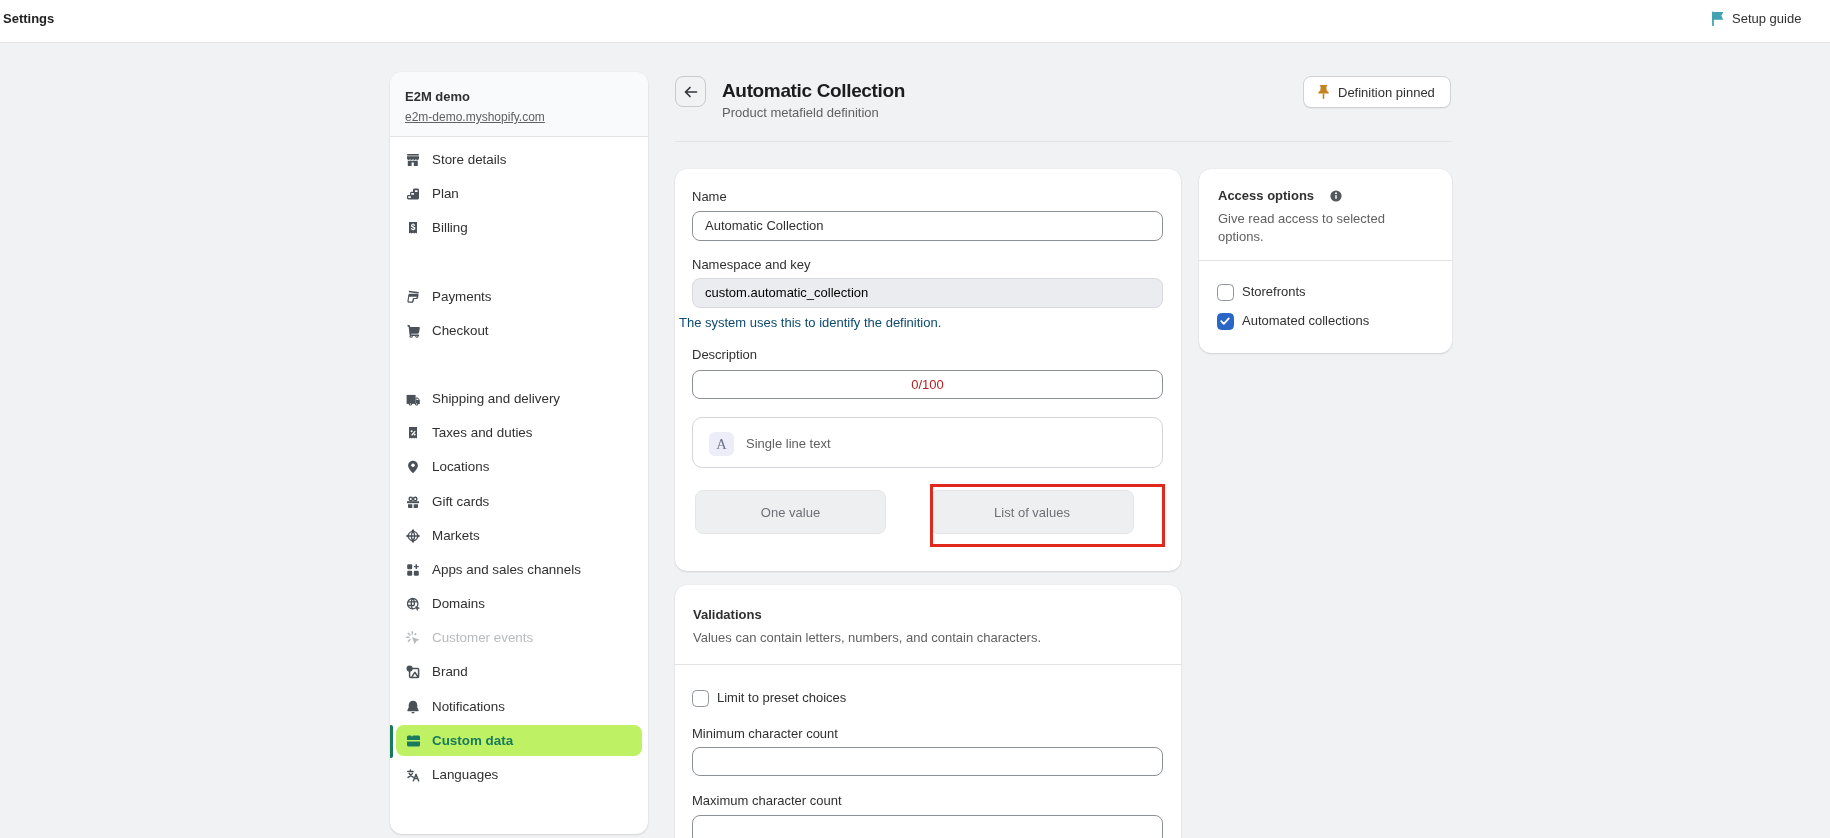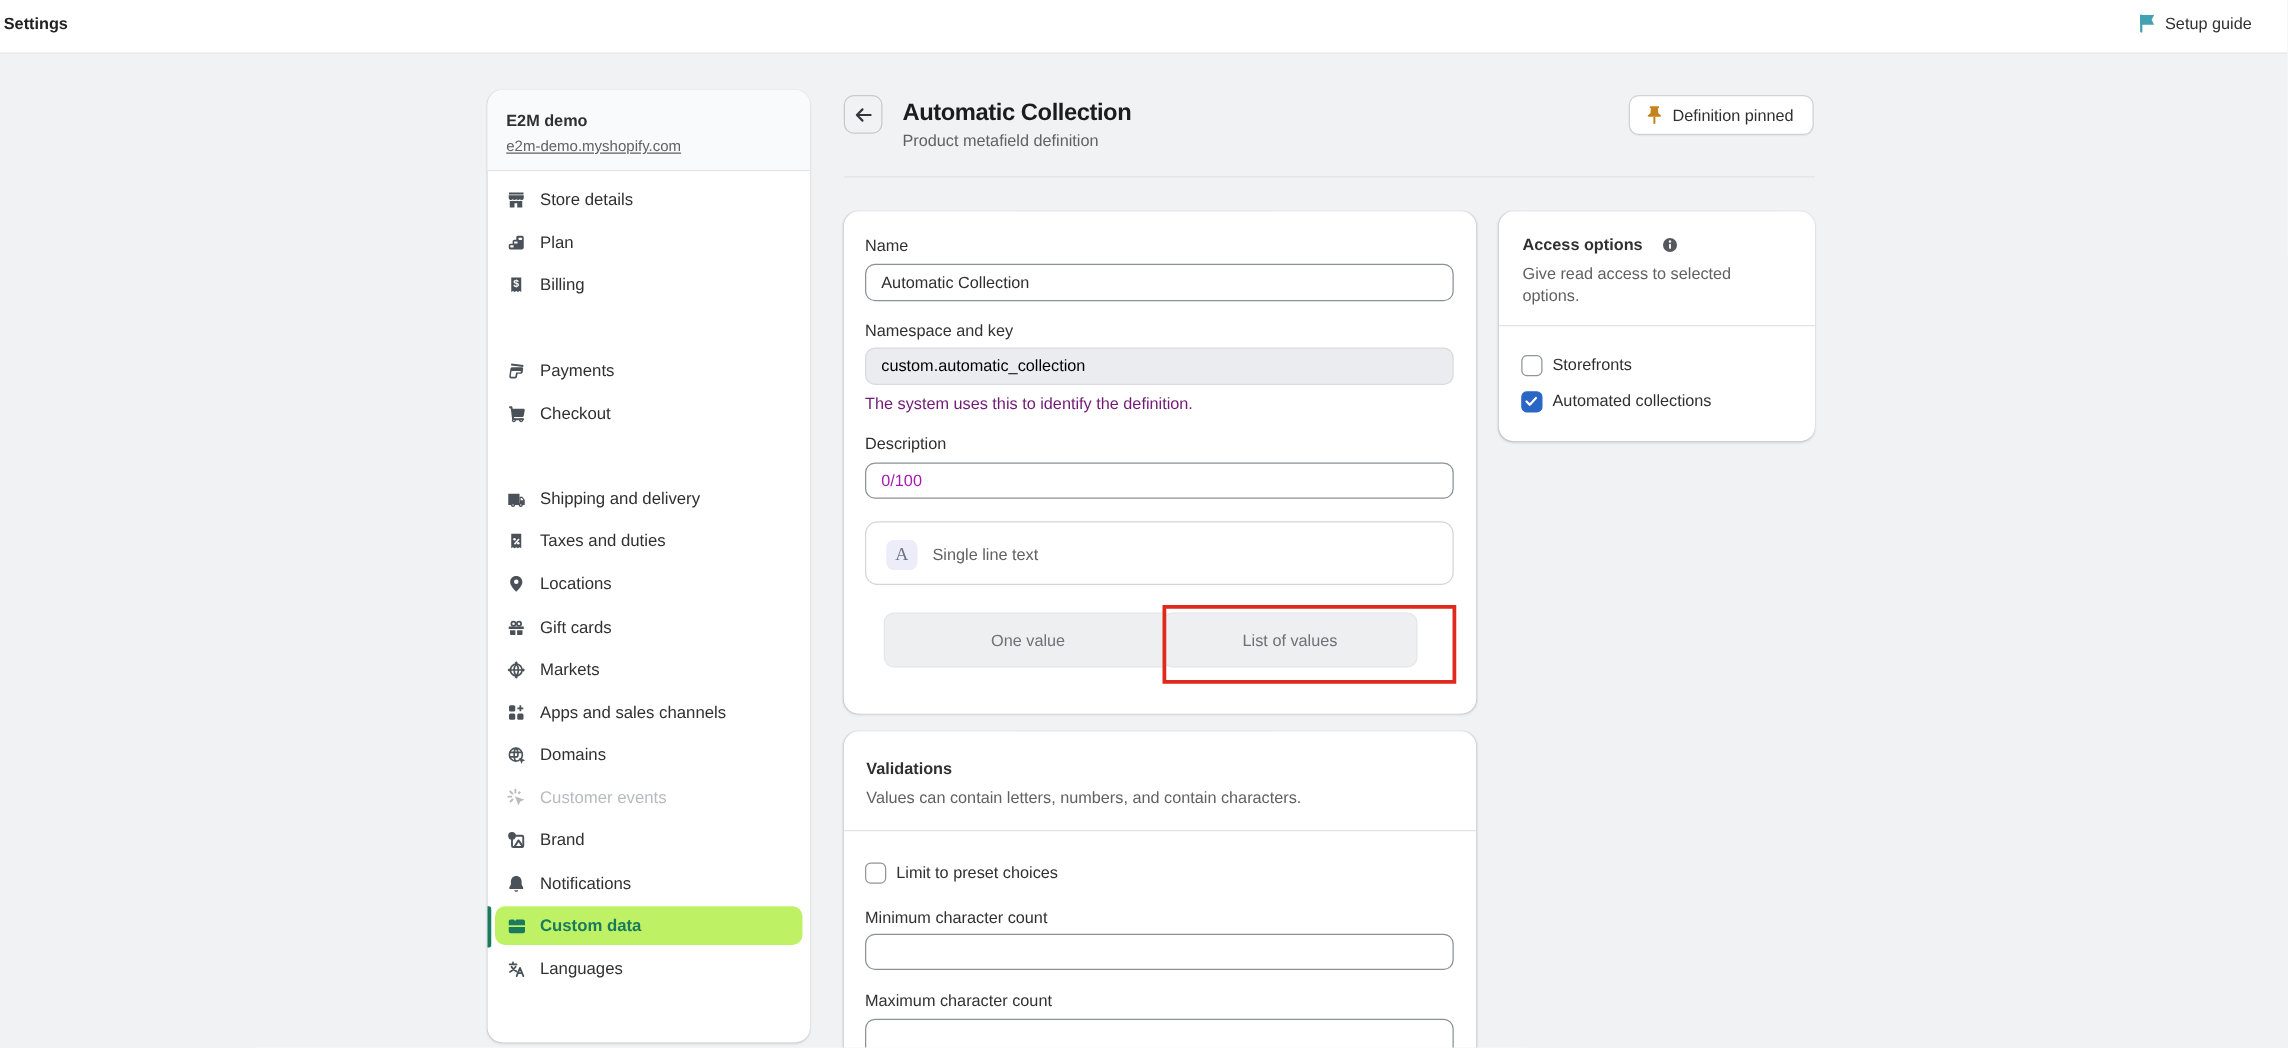--- a/index.html
+++ b/index.html
@@ -29,21 +29,21 @@
 .pinned span{position:absolute;left:34px;top:6px;line-height:20px;font-weight:500;color:#303030}
 .hrule{position:absolute;left:675px;top:141px;width:777px;height:1px;background:#e3e3e3}
 
 .card{position:absolute;background:#fff;border-radius:12px;box-shadow:0 1px 2px rgba(20,22,26,.13),0 0 1px rgba(20,22,26,.13)}
 #card1{left:675px;top:169px;width:506px;height:402px}
 #cardA{left:1199px;top:169px;width:253px;height:184px}
 #card2{left:675px;top:585px;width:506px;height:300px}
 .lbl{position:absolute;line-height:20px;color:#303030}
 .inp{position:absolute;left:17px;width:471px;height:30px;background:#fff;border:1px solid #8c9196;border-radius:8px;line-height:28px;padding:0 12px;color:#303030}
 .inp.dis{background:#eaecf0;border-color:#d8dade;color:#000000}
-.help{position:absolute;left:17px;line-height:20px;color:#701a75}
+.help{position:absolute;left:4px;line-height:20px;color:#0c4a6e}
 .sltbox{position:absolute;left:17px;top:248px;width:471px;height:51px;border:1px solid #d2d5d9;border-radius:10px}
 .sltbadge{position:absolute;left:16px;top:14px;width:25px;height:24px;background:#ecedf9;border-radius:6px;text-align:center;font-family:"Liberation Serif",serif;font-size:14.5px;line-height:24px;color:#6b7188}
 .slttxt{position:absolute;left:53px;top:16px;line-height:20px;color:#616161;font-weight:500}
 .valbtn{position:absolute;top:321px;height:44px;background:#edeff1;border:1px solid #e4e6e8;border-radius:8px;display:flex;align-items:center;justify-content:center;color:#6d7175}
 .redrect{position:absolute;left:255px;top:315px;width:235px;height:63px;border:3px solid #e0281c}
 .cb{position:absolute;width:17px;height:17px;background:#fff;border:1.6px solid #8f959b;border-radius:4.5px}
 .cb.on{background:#2a66c5;border-color:#2a66c5}
 .divider{position:absolute;left:0;width:100%;height:1px;background:#e3e3e3}
 .b{font-weight:700}
 </style></head>
@@ -236,26 +236,26 @@
 </div>
 <div class="hrule"></div>
 
 <div class="card" id="card1">
  <div class="lbl" style="left:17px;top:18px">Name</div>
  <div class="inp" style="top:42px;line-height:28px">Automatic Collection</div>
  <div class="lbl" style="left:17px;top:86px">Namespace and key</div>
  <div class="inp dis" style="top:109px">custom.automatic_collection</div>
  <div class="help" style="top:144px">The system uses this to identify the definition.</div>
  <div class="lbl" style="left:17px;top:176px">Description</div>
- <div class="inp" style="top:201px;height:29px;text-align:left;color:#a21caf;line-height:27px">0/100</div>
+ <div class="inp" style="top:201px;height:29px;text-align:center;color:#b91c1c;line-height:27px">0/100</div>
  <div class="sltbox">
   <div class="sltbadge">A</div>
   <div class="slttxt">Single line text</div>
  </div>
- <div class="valbtn" style="left:32px;width:231px">One value</div>
+ <div class="valbtn" style="left:20px;width:191px">One value</div>
  <div class="valbtn" style="left:255px;width:204px">List of values</div>
  <div class="redrect"></div>
 </div>
 
 <div class="card" id="cardA">
  <div class="lbl b" style="left:19px;top:17px">Access options</div>
  <svg style="position:absolute;left:131px;top:21px" width="12" height="12" viewBox="0 0 12 12">
         <circle cx="6" cy="6" r="5.6" fill="#54575b"></circle>
         <rect x="5.25" y="5" width="1.5" height="4" rx=".7" fill="#fff"></rect>
         <circle cx="6" cy="3.2" r=".95" fill="#fff"></circle>

